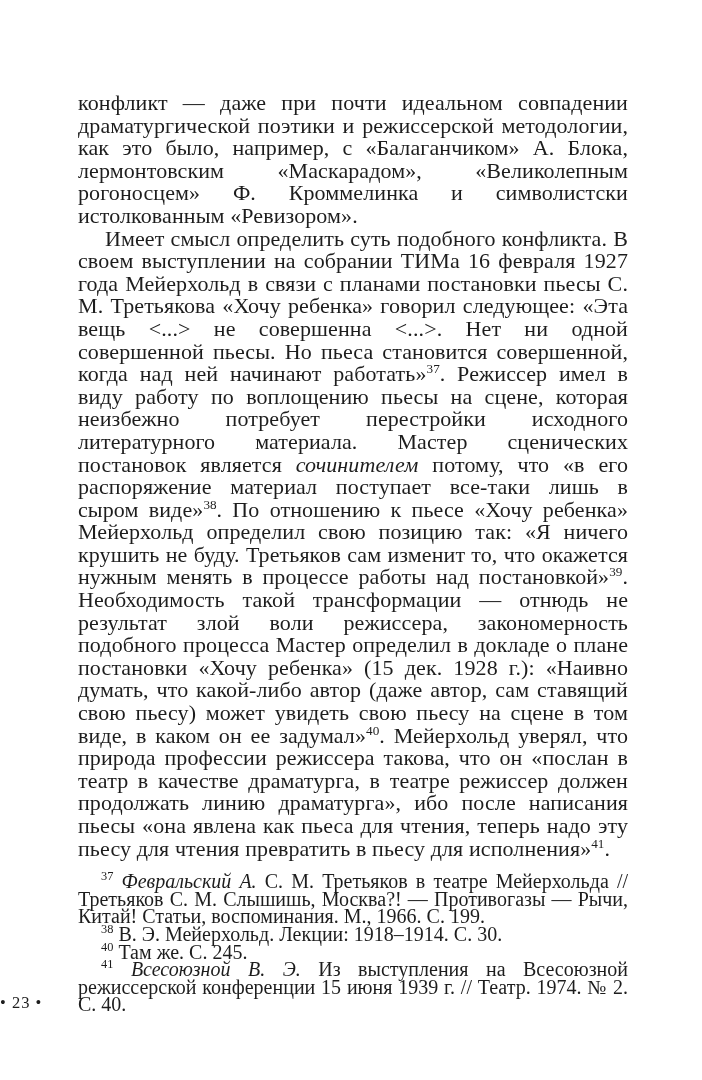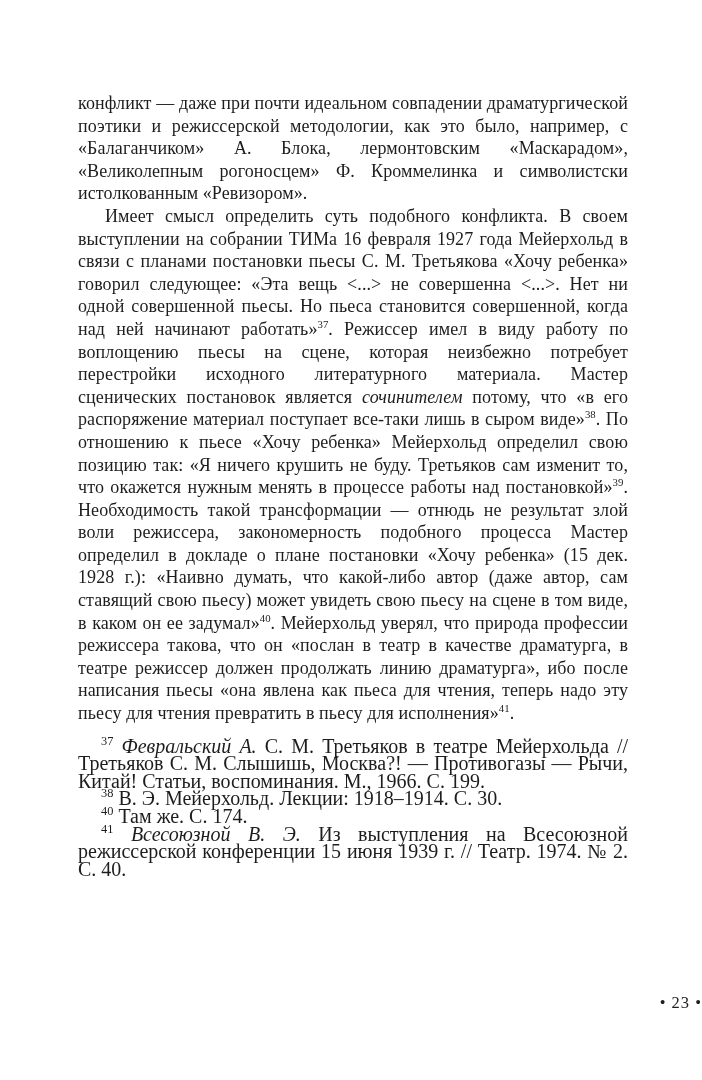--- a/index.html
+++ b/index.html
@@ -19,21 +19,21 @@
     width: 702px; height: 1080px;
     background: #ffffff;
   }
   .text-block {
     position: absolute;
     left: 78px;
     top: 92px;
     width: 550px;
   }
   .body-text p.para {
-    font-size: 18px;
+    font-size: 22px;
     line-height: 22.6px;
     text-align: justify;
     hyphens: auto;
     -webkit-hyphens: auto;
     letter-spacing: 0.1px;
     font-family: Liberation Serif, serif;
   }
   .body-text p.para.indent { text-indent: 27px; }
   sup.fn-ref {
     font-size: 0.6em;
@@ -54,36 +54,36 @@
   sup.fn-num {
     font-size: 0.62em;
     line-height: 0;
     vertical-align: super;
   }
   .page-number {
     position: absolute;
     left: 0;
     top: 993px;
     width: 702px;
-    text-align: right;
+    text-align: left;
     font-size: 16.5px;
     color: #1d1d1d;
     letter-spacing: 1px;
   }
 </style>
 </head>
 <body>
 
 <div class="book-page">
   <div class="text-block">
     <div class="body-text">
         <p class="para"><span>конфликт — даже при почти идеальном совпадении драматургической поэтики и режиссерской методологии, как это было, например, с «Балаганчиком» А. Блока, лермонтовским «Маскарадом», «Великолепным рогоносцем» Ф. Кроммелинка и символистски истолкованным «Ревизором».</span></p>
         <p class="para indent"><span>Имеет смысл определить суть подобного конфликта. В своем выступлении на собрании ТИМа 16 февраля 1927 года Мейерхольд в связи с планами постановки пьесы С. М. Третьякова «Хочу ребенка» говорил следующее: «Эта вещь &lt;...&gt; не совершенна &lt;...&gt;. Нет ни одной совершенной пьесы. Но пьеса становится совершенной, когда над ней начинают работать»</span><sup class="fn-ref">37</sup><span>. Режиссер имел в виду работу по воплощению пьесы на сцене, которая неизбежно потребует перестройки исходного литературного материала. Мастер сценических постановок является </span><em>сочинителем</em><span> потому, что «в его распоряжение материал поступает все-таки лишь в сыром виде»</span><sup class="fn-ref">38</sup><span>. По отношению к пьесе «Хочу ребенка» Мейерхольд определил свою позицию так: «Я ничего крушить не буду. Третьяков сам изменит то, что окажется нужным менять в процессе работы над постановкой»</span><sup class="fn-ref">39</sup><span>. Необходимость такой трансформации — отнюдь не результат злой воли режиссера, закономерность подобного процесса Мастер определил в докладе о плане постановки «Хочу ребенка» (15 дек. 1928 г.): «Наивно думать, что какой-либо автор (даже автор, сам ставящий свою пьесу) может увидеть свою пьесу на сцене в том виде, в каком он ее задумал»</span><sup class="fn-ref">40</sup><span>. Мейерхольд уверял, что природа профессии режиссера такова, что он «послан в театр в качестве драматурга, в театре режиссер должен продолжать линию драматурга», ибо после написания пьесы «она явлена как пьеса для чтения, теперь надо эту пьесу для чтения превратить в пьесу для исполнения»</span><sup class="fn-ref">41</sup><span>.</span></p>
       </div>
     <div class="footnotes">
         <p class="footnote"><sup class="fn-num">37</sup> <em>Февральский А.</em><span> С. М. Третьяков в театре Мейерхольда // Третьяков С. М. Слышишь, Москва?! — Противогазы — Рычи, Китай! Статьи, воспоминания. М., 1966. С. 199.</span></p>
         <p class="footnote"><sup class="fn-num">38</sup> <span>В. Э. Мейерхольд. Лекции: 1918–1914. С. 30.</span></p>
-        <p class="footnote"><sup class="fn-num">40</sup> <span>Там же. С. 174.</span></p>
+        <p class="footnote"><sup class="fn-num">40</sup> <span>Там же. С. 245.</span></p>
         <p class="footnote"><sup class="fn-num">41</sup> <em>Всесоюзной В. Э.</em><span> Из выступления на Всесоюзной режиссерской конференции 15 июня 1939 г. // Театр. 1974. № 2. С. 40.</span></p>
       </div>
   </div>
   <div class="page-number">• 23 •</div>
 </div>
 
 </body></html>

